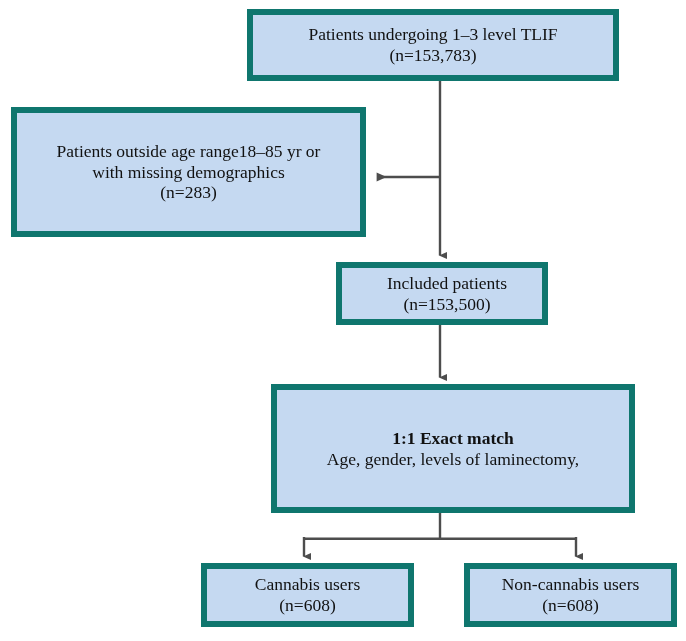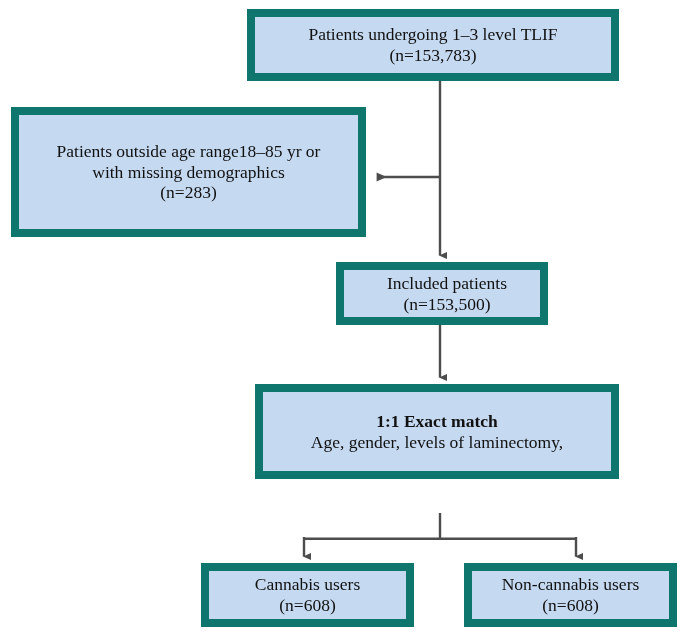--- a/index.html
+++ b/index.html
@@ -16,21 +16,21 @@
     position: relative;
     width: 686px;
     height: 641px;
     background: #ffffff;
     overflow: hidden;
   }
   .node {
     position: absolute;
     box-sizing: border-box;
     background: #c5d9f1;
-    border: 8px solid #0f766e;
+    border: 6px solid #0f766e;
     display: flex;
     flex-direction: column;
     align-items: center;
     justify-content: center;
     text-align: center;
     line-height: 1.18;
     font-size: 17.5px;
     color: #111111;
     padding: 2px 6px;
   }
@@ -46,21 +46,21 @@
     left: 0;
     top: 0;
     width: 686px;
     height: 641px;
     pointer-events: none;
   }
   
   #node-cohort      { left: 247px; top: 9px;   width: 372px; height: 72px; }
   #node-exclusion   { left: 11px;  top: 107px; width: 355px; height: 130px; }
   #node-included    { left: 336px; top: 262px; width: 212px; height: 63px; padding-left: 16px; }
-  #node-match       { left: 255px; top: 384px; width: 364px; height: 95px; }
+  #node-match       { left: 271px; top: 384px; width: 364px; height: 129px; }
   #node-cannabis    { left: 201px; top: 563px; width: 213px; height: 64px; align-items: center; }
   #node-noncannabis { left: 464px; top: 563px; width: 213px; height: 64px; }
 </style>
 </head>
 <body>
 
 <div id="flow-canvas">
 
   <svg class="connectors" viewBox="0 0 686 641" xmlns="http://www.w3.org/2000/svg">
     <defs>

